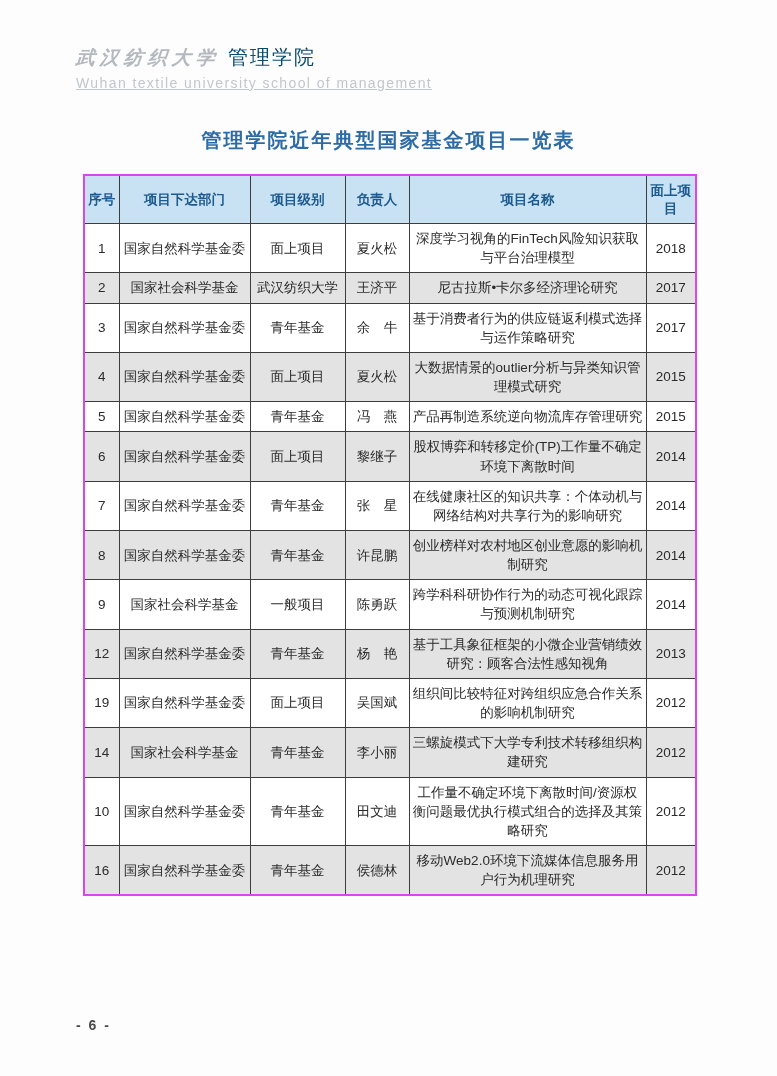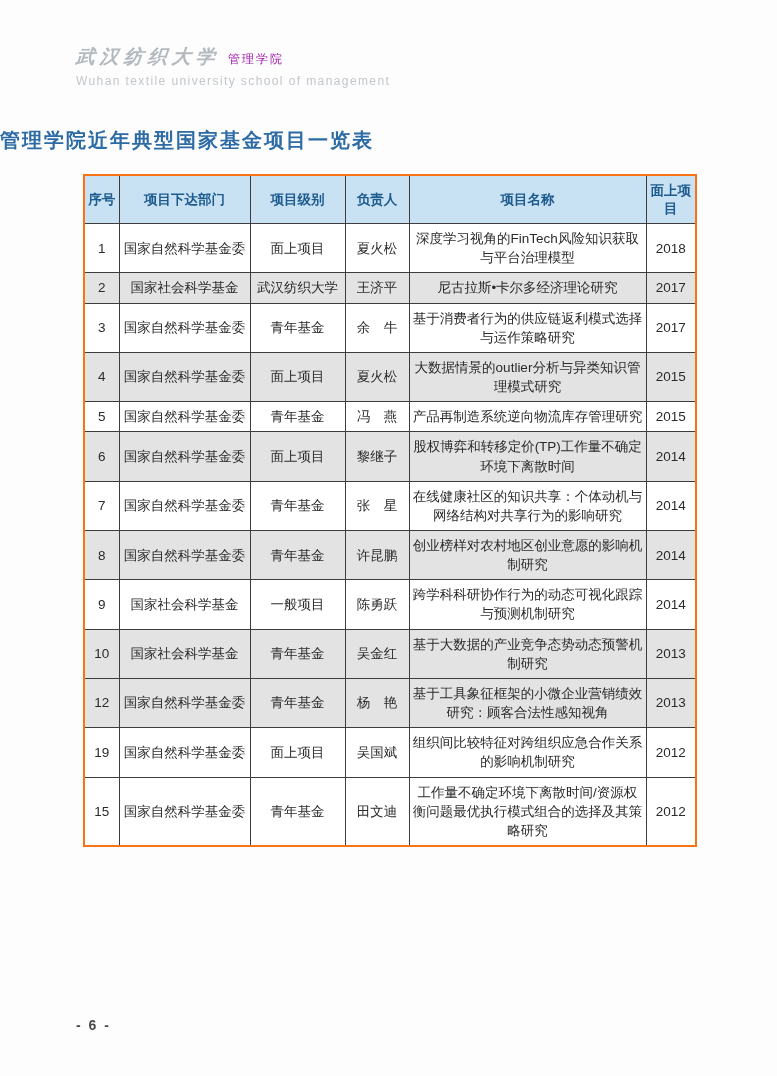--- a/index.html
+++ b/index.html
@@ -14,30 +14,30 @@
   .page { width: 777px; height: 1076px; position: relative; }
 
   
   .logo { position: absolute; left: 76px; top: 44px; color: #b6bcc2; }
   .logo-cn-line { display: flex; align-items: baseline; gap: 8px; white-space: nowrap; }
   .logo-calligraphy {
     font-size: 19px; font-weight: bold; font-style: italic;
     letter-spacing: 5px; transform: skewX(-6deg); display: inline-block;
     color: #b3b9bf;
   }
-  .logo-dept { font-size: 12px; letter-spacing: 2px; color: #a21caf; }
+  .logo-dept { font-size: 20px; letter-spacing: 2px; color: #0c4a6e; }
   .logo-en {
-    font-size: 12px; letter-spacing: 1.4px; margin-top: 4px;
-    color: #c2c7cc; white-space: nowrap;
+    font-size: 14px; letter-spacing: 1.4px; margin-top: 4px;
+    color: #c2c7cc; white-space: nowrap; text-decoration: underline;
   }
 
   
   .doc-title {
     position: absolute; top: 127px; left: 0; width: 777px;
-    text-align: left; font-size: 20px; font-weight: bold;
+    text-align: center; font-size: 20px; font-weight: bold;
     color: #2d6ba5; letter-spacing: 2px;
   }
 
   
   .fund-table {
     position: absolute; left: 83px; top: 174px;
     width: 612px; border-collapse: collapse; table-layout: fixed;
     font-size: 13.5px; color: #2b2b2b;
   }
   .fund-table col.c-no   { width: 35px; }
@@ -52,21 +52,21 @@
     text-align: center; vertical-align: middle;
     padding: 5px 2px; line-height: 1.42;
     word-break: break-word;
   }
   .fund-table thead th {
     background: #c9e2f3; color: #1d5a8e; font-weight: bold;
     font-size: 13.5px; padding: 6px 2px; line-height: 1.3;
   }
   .fund-table tbody tr.shaded td { background: #e3e3e3; }
   .fund-table tbody td { background: #ffffff; font-weight: 500; }
-  .fund-table { border: 2px solid #f97316; }
+  .fund-table { border: 2px solid #d946ef; }
 
   
   .page-footer {
     position: absolute; left: 76px; top: 1017px;
     font-size: 14px; font-weight: bold; color: #4a4a4a; letter-spacing: 2px;
   }
 </style>
 </head>
 <body>
 
@@ -168,49 +168,57 @@
         </tr>
         <tr>
           <td>9</td>
           <td>国家社会科学基金</td>
           <td>一般项目</td>
           <td>陈勇跃</td>
           <td>跨学科科研协作行为的动态可视化跟踪与预测机制研究</td>
           <td>2014</td>
         </tr>
         <tr class="shaded">
-          <td>10</td>
-          <td>国家社会科学基金</td>
-          <td>青年基金</td>
-          <td>吴金红</td>
-          <td>基于大数据的产业竞争态势动态预警机制研究</td>
-          <td>2013</td>
-        </tr>
-        <tr class="shaded">
           <td>12</td>
           <td>国家自然科学基金委</td>
           <td>青年基金</td>
           <td>杨　艳</td>
           <td>基于工具象征框架的小微企业营销绩效研究：顾客合法性感知视角</td>
           <td>2013</td>
         </tr>
         <tr>
           <td>19</td>
           <td>国家自然科学基金委</td>
           <td>面上项目</td>
           <td>吴国斌</td>
           <td>组织间比较特征对跨组织应急合作关系的影响机制研究</td>
           <td>2012</td>
         </tr>
-        <tr>
-          <td>15</td>
+        <tr class="shaded">
+          <td>14</td>
+          <td>国家社会科学基金</td>
+          <td>青年基金</td>
+          <td>李小丽</td>
+          <td>三螺旋模式下大学专利技术转移组织构建研究</td>
+          <td>2012</td>
+        </tr>
+        <tr>
+          <td>10</td>
           <td>国家自然科学基金委</td>
           <td>青年基金</td>
           <td>田文迪</td>
           <td>工作量不确定环境下离散时间/资源权衡问题最优执行模式组合的选择及其策略研究</td>
           <td>2012</td>
         </tr>
+        <tr class="shaded">
+          <td>16</td>
+          <td>国家自然科学基金委</td>
+          <td>青年基金</td>
+          <td>侯德林</td>
+          <td>移动Web2.0环境下流媒体信息服务用户行为机理研究</td>
+          <td>2012</td>
+        </tr>
       </tbody>
   </table>
 
   <div class="page-footer">- 6 -</div>
 
 </div>
 
 </body></html>

